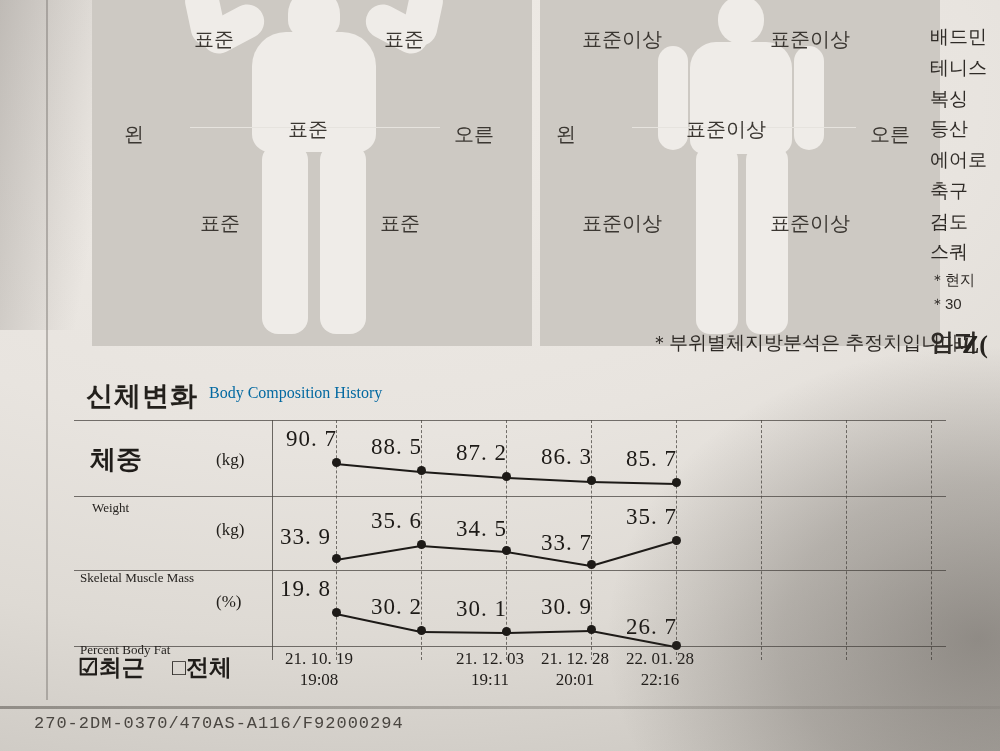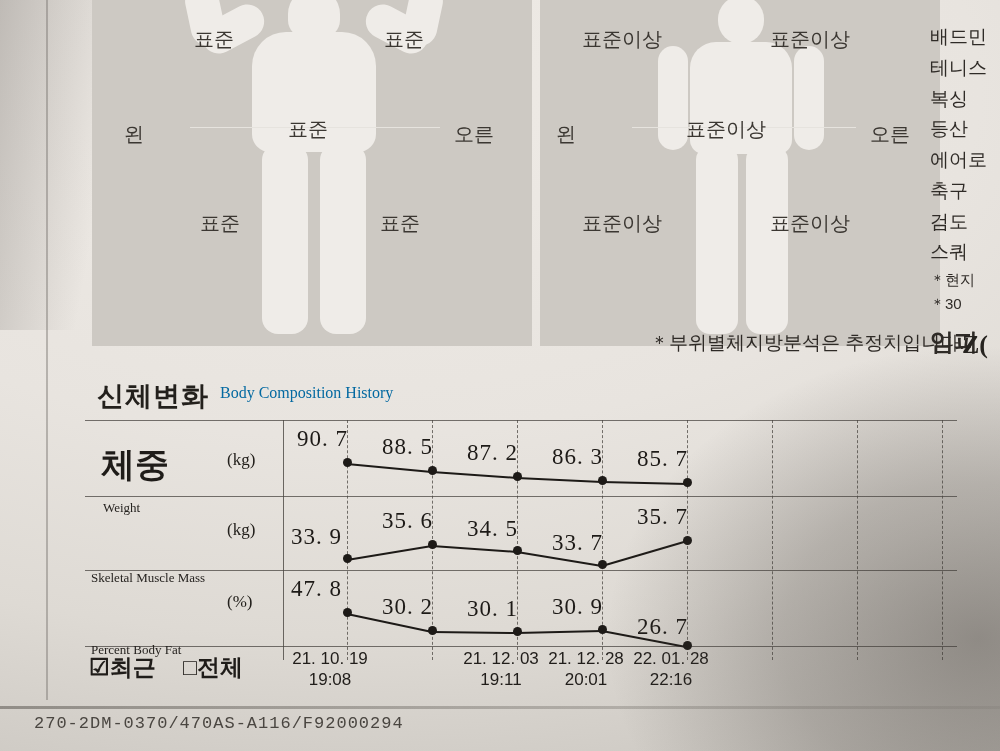--- a/index.html
+++ b/index.html
@@ -56,40 +56,40 @@
 
   .footnote{
     position:absolute;left:650px;top:330px;font-size:19px;color:#2e2a26;
     font-family:"Liberation Sans", sans-serif;white-space:nowrap;
   }
   .zlogo{
     position:absolute;left:962px;top:330px;font-size:26px;font-weight:bold;color:#26231f;
   }
 
   
-  #hist{position:absolute;left:75px;top:378px;width:890px;height:310px;}
+  #hist{position:absolute;left:64px;top:378px;width:890px;height:310px;}
   .h-title-ko{
     position:absolute;left:22px;top:0;font-size:27px;font-weight:bold;color:#23201c;
     font-family:"Liberation Sans", sans-serif;letter-spacing:1px;
   }
   .h-title-en{
     position:absolute;left:145px;top:6px;font-size:16px;color:#0369a1;
   }
 
   .grid{position:absolute;left:10px;top:42px;width:872px;height:240px;}
   .gl{position:absolute;background:#4a4641;}
   .hline{height:1px;left:0;width:872px;opacity:.75;}
   .vdash{
     position:absolute;top:0;height:240px;width:0;
     border-left:1px dashed #4a4641;opacity:.75;
   }
   .vsolid{position:absolute;top:0;height:240px;width:1px;background:#4a4641;opacity:.8;}
 
   .row-ko{
-    position:absolute;font-size:34px;font-weight:bold;color:#1f1c19;
+    position:absolute;font-size:26px;font-weight:bold;color:#1f1c19;
     font-family:"Liberation Sans", sans-serif;
   }
   .row-en{
     position:absolute;font-size:13px;color:#262320;
     font-family:"Liberation Serif", serif;
     margin-top:28px;
   }
   .row-unit{
     position:absolute;font-size:17px;color:#23201c;
     font-family:"Liberation Serif", serif;
@@ -105,21 +105,21 @@
     position:absolute;height:2px;background:#1d1a17;transform-origin:0 50%;
   }
 
   .foot{position:absolute;left:10px;top:268px;width:872px;height:44px;}
   .chk{
     position:absolute;font-size:23px;font-weight:bold;color:#1f1c19;
     font-family:Liberation Serif, serif;white-space:nowrap;
   }
   .stamp{
     position:absolute;font-size:17px;color:#201d1a;text-align:center;line-height:1.25;
-    font-family:Liberation Sans, sans-serif;white-space:nowrap;
+    font-family:Liberation Serif, serif;white-space:nowrap;
   }
   .serial{
     position:absolute;left:34px;top:714px;font-size:17px;color:#4a4641;letter-spacing:1px;
     font-family:"Liberation Mono", monospace;
   }
 </style>
 </head>
 <body>
 
 <div id="paper"></div>
@@ -236,21 +236,21 @@
     <div class="dot" style="left:428px;top:126px;"></div>
     <div class="dot" style="left:513px;top:140px;"></div>
     <div class="dot" style="left:598px;top:116px;"></div>
     <div class="seg" style="left:262px;top:139px;width:85.6px;transform:rotate(-9.4deg);"></div>
     <div class="seg" style="left:347px;top:125px;width:85.2px;transform:rotate(4deg);"></div>
     <div class="seg" style="left:432px;top:131px;width:85.9px;transform:rotate(9.4deg);"></div>
     <div class="seg" style="left:517px;top:145px;width:87.9px;transform:rotate(-16.3deg);"></div>
 
     <div class="row-en" style="left:6px;top:194px;">Percent Body Fat</div>
     <div class="row-unit" style="left:142px;top:172px;">(%)</div>
-    <div class="dval" style="left:206px;top:156px;">47. 8</div>
+    <div class="dval" style="left:206px;top:156px;">19. 8</div>
     <div class="dval" style="left:297px;top:174px;">30. 2</div>
     <div class="dval" style="left:382px;top:176px;">30. 1</div>
     <div class="dval" style="left:467px;top:174px;">30. 9</div>
     <div class="dval" style="left:552px;top:194px;">26. 7</div>
     <div class="dot" style="left:258px;top:188px;"></div>
     <div class="dot" style="left:343px;top:206px;"></div>
     <div class="dot" style="left:428px;top:207px;"></div>
     <div class="dot" style="left:513px;top:205px;"></div>
     <div class="dot" style="left:598px;top:221px;"></div>
     <div class="seg" style="left:262px;top:193px;width:86.9px;transform:rotate(12deg);"></div>

